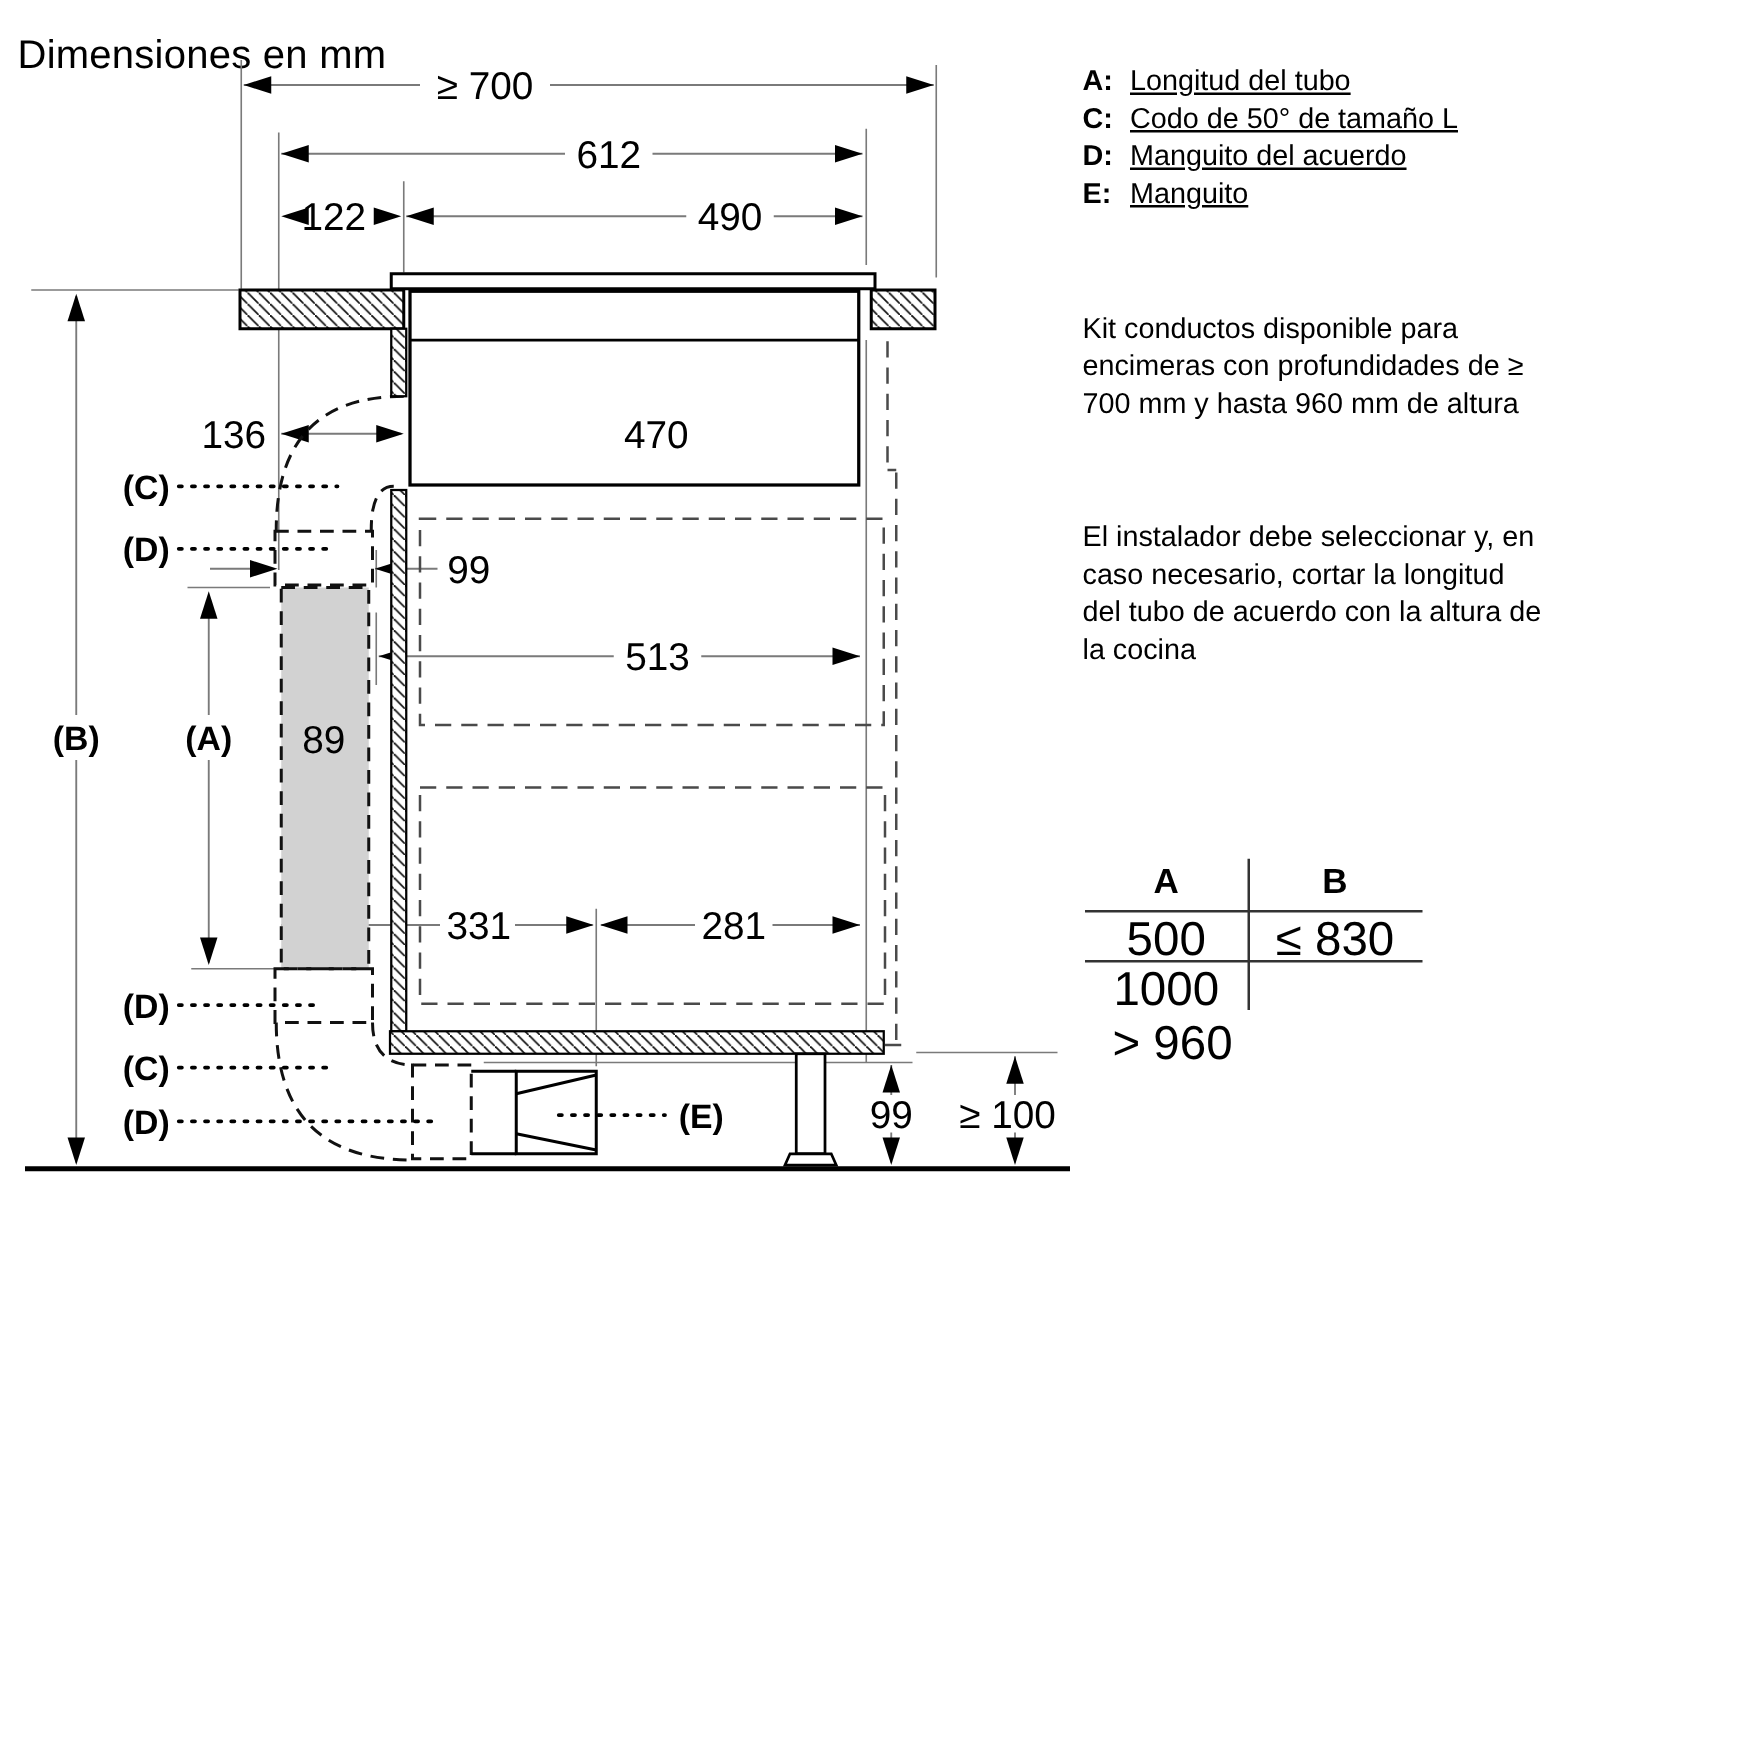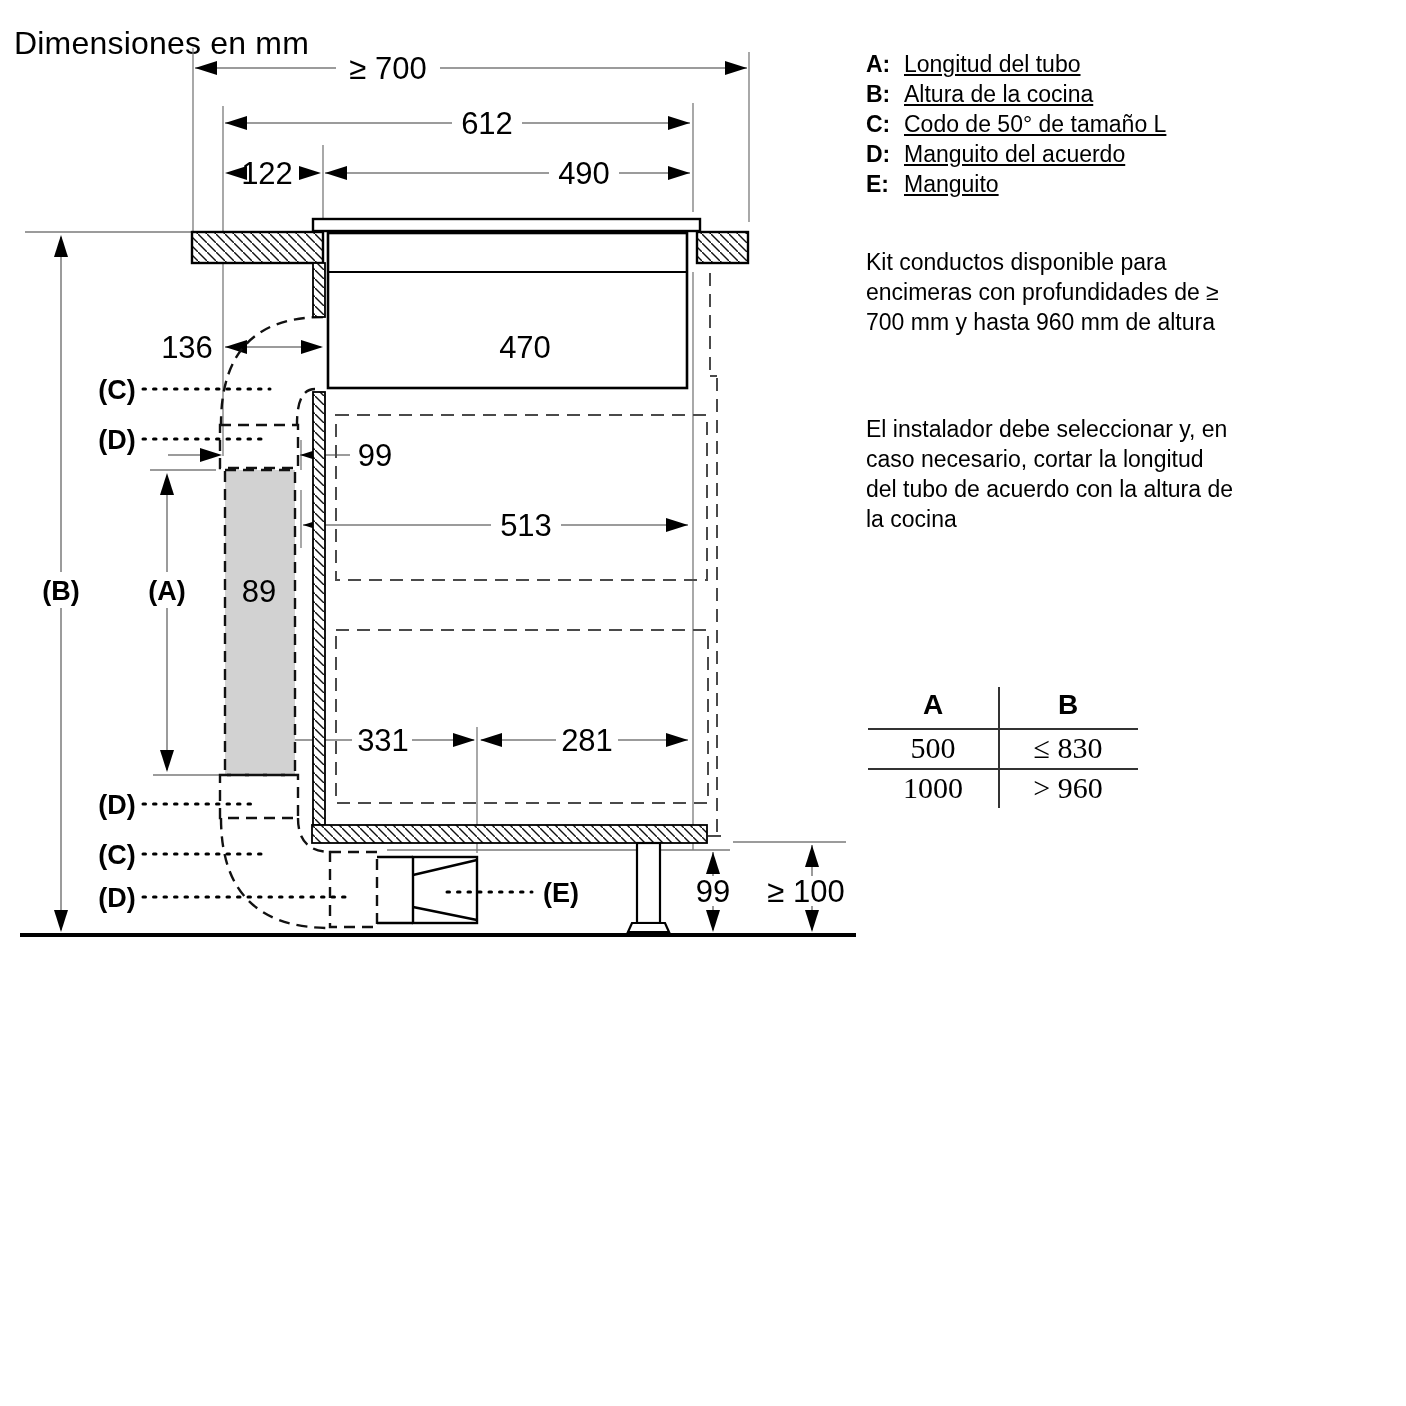--- a/index.html
+++ b/index.html
@@ -12,33 +12,32 @@
   .note{left:866px;font-size:23px;line-height:30px;width:545px;white-space:pre-line;}
   #note-1{top:247px;}
   #note-2{top:414px;}
   #spec-table{left:868px;top:685px;width:270px;height:125px;}
   .tbl-divider{position:absolute;left:130px;top:2px;width:1.6px;height:121px;background:#333;}
   .tbl-hline{position:absolute;left:0;width:270px;height:1.6px;background:#333;}
   .tbl-row{position:absolute;left:0;width:270px;display:flex;}
   .tbl-c1{width:130px;text-align:center;}
   .tbl-c2{width:140px;text-align:center;}
   .tbl-head{font-size:28px;font-weight:bold;}
-  .tbl-cell{font-size:30px;font-family:Liberation Serif, serif;}
+  .tbl-cell{font-size:38px;}
   svg text{font-family:"Liberation Sans",sans-serif;}
   .dimtxt{font-size:31px;fill:#000;}
   .lbltxt{font-size:27px;font-weight:bold;fill:#000;}
 </style>
 </head>
 <body>
 
 <div class="abs" id="page-title">Dimensiones en mm</div>
 
 <div class="abs" id="legend">
   <div class="legend-row"><span class="legend-key">A:</span><span>Longitud del tubo</span></div>
-  <div class="legend-row"><span class="legend-key">B:</span><span>Altura de la cocina</span></div>
   <div class="legend-row"><span class="legend-key">C:</span><span>Codo de 50° de tamaño L</span></div>
   <div class="legend-row"><span class="legend-key">D:</span><span>Manguito del acuerdo</span></div>
   <div class="legend-row"><span class="legend-key">E:</span><span>Manguito</span></div>
 </div>
 
 <div class="abs note" id="note-1">Kit conductos disponible para
 encimeras con profundidades de ≥
 700 mm y hasta 960 mm de altura</div>
 <div class="abs note" id="note-2">El instalador debe seleccionar y, en
 caso necesario, cortar la longitud
@@ -50,21 +49,21 @@
   <div class="tbl-hline" style="top:43px;"></div>
   <div class="tbl-hline" style="top:83px;"></div>
   <div class="tbl-row" style="top:4px;">
     <div class="tbl-c1 tbl-head">A</div>
     <div class="tbl-c2 tbl-head">B</div>
   </div>
   <div class="tbl-row" style="top:46px;">
     <div class="tbl-c1 tbl-cell">500</div>
     <div class="tbl-c2 tbl-cell">≤ 830</div>
   </div>
-  <div class="tbl-row" style="top:86px;">
+  <div class="tbl-row" style="top:86px;flex-direction:column;">
     <div class="tbl-c1 tbl-cell">1000</div>
     <div class="tbl-c2 tbl-cell">&gt; 960</div>
   </div>
 </div>
 
 <svg class="abs" style="left:0;top:0;" width="1406" height="980" viewBox="0 0 1406 980">
   <defs>
     <pattern id="hatch" width="9" height="9" patternUnits="userSpaceOnUse">
       <rect width="9" height="9" fill="#fff"></rect>
       <path d="M-2,-2 L11,11" stroke="#111" stroke-width="1.4"></path>

